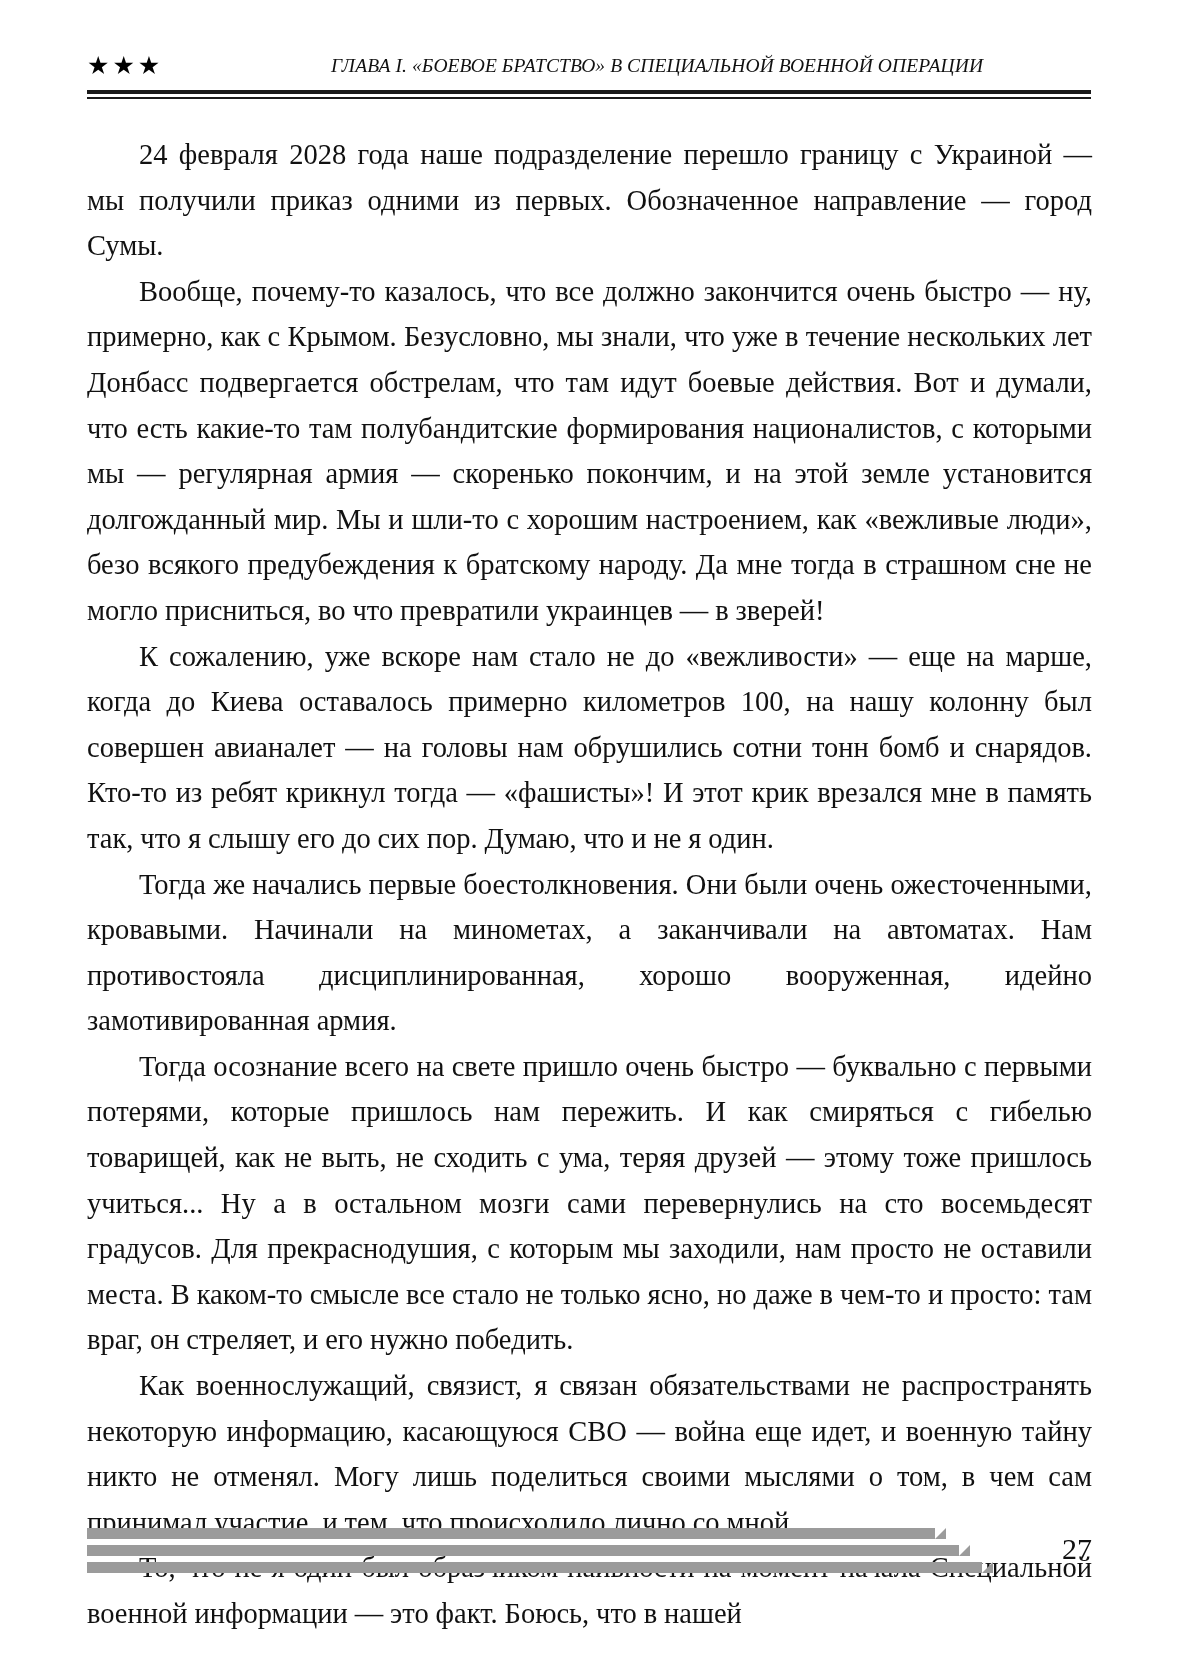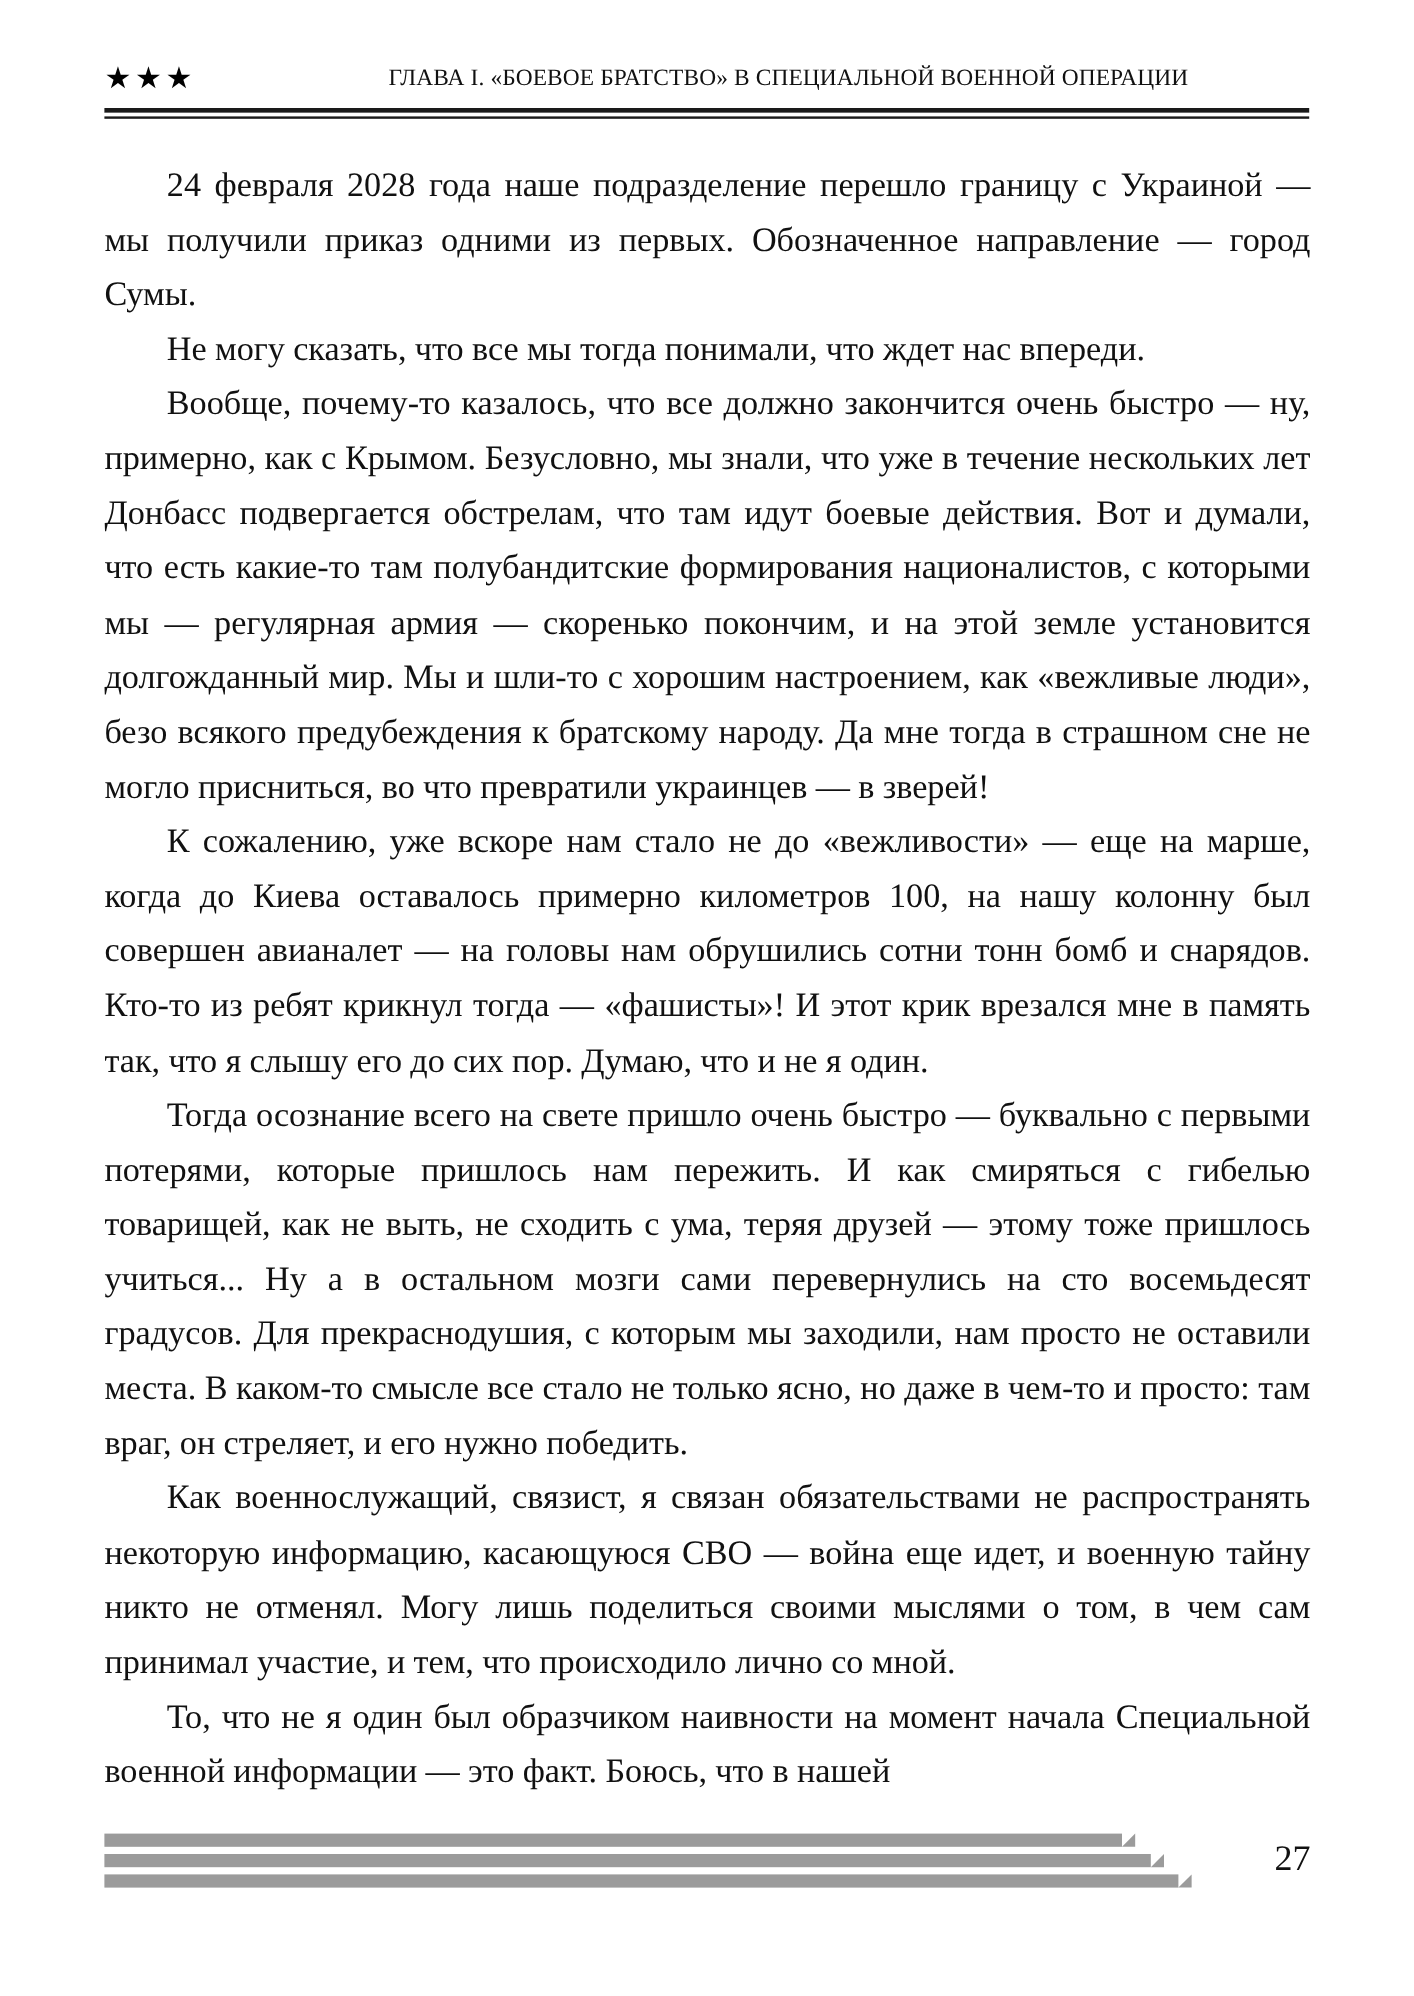--- a/index.html
+++ b/index.html
@@ -41,20 +41,21 @@
     color: #000000;
     white-space: nowrap;
   }
 
   .header-title {
     position: absolute;
     left: 0;
     right: 0;
     top: 5px;
     text-align: center;
+    font-style: italic;
     font-size: 19.5px;
     line-height: 26px;
     letter-spacing: 0.1px;
     color: #111111;
     white-space: nowrap;
     transform: translateX(68px);
   }
 
   .header-rule {
     position: absolute;
@@ -155,23 +156,23 @@
     <div class="header-title">ГЛАВА I. «БОЕВОЕ БРАТСТВО» В СПЕЦИАЛЬНОЙ ВОЕННОЙ ОПЕРАЦИИ</div>
     <div class="header-rule">
       <div class="thick"></div>
       <div class="gap"></div>
       <div class="thin"></div>
     </div>
   </div>
 
   <div class="body-text">
     <p>24 февраля 2028 года наше подразделение перешло границу с Украиной — мы получили приказ одними из первых. Обозначенное направление — город Сумы.</p>
-    <p>Не могу сказать, что все мы тогда понимали, что ждет нас впереди.</p>
     <p>Вообще, почему-то казалось, что все должно закончится очень быстро — ну, примерно, как с Крымом. Безусловно, мы знали, что уже в течение нескольких лет Донбасс подвергается обстрелам, что там идут боевые действия. Вот и думали, что есть какие-то там полубандитские формирования националистов, с которыми мы — регулярная армия — скоренько покончим, и на этой земле установится долгожданный мир. Мы и шли-то с хорошим настроением, как «вежливые люди», безо всякого предубеждения к братскому народу. Да мне тогда в страшном сне не могло присниться, во что превратили украинцев — в зверей!</p>
     <p>К сожалению, уже вскоре нам стало не до «вежливости» — еще на марше, когда до Киева оставалось примерно километров 100, на нашу колонну был совершен авианалет — на головы нам обрушились сотни тонн бомб и снарядов. Кто-то из ребят крикнул тогда — «фашисты»! И этот крик врезался мне в память так, что я слышу его до сих пор. Думаю, что и не я один.</p>
+    <p>Тогда же начались первые боестолкновения. Они были очень ожесточенными, кровавыми. Начинали на минометах, а заканчивали на автоматах. Нам противостояла дисциплинированная, хорошо вооруженная, идейно замотивированная армия.</p>
     <p>Тогда осознание всего на свете пришло очень быстро — буквально с первыми потерями, которые пришлось нам пережить. И как смиряться с гибелью товарищей, как не выть, не сходить с ума, теряя друзей — этому тоже пришлось учиться... Ну а в остальном мозги сами перевернулись на сто восемьдесят градусов. Для прекраснодушия, с которым мы заходили, нам просто не оставили места. В каком-то смысле все стало не только ясно, но даже в чем-то и просто: там враг, он стреляет, и его нужно победить.</p>
     <p>Как военнослужащий, связист, я связан обязательствами не распространять некоторую информацию, касающуюся СВО — война еще идет, и военную тайну никто не отменял. Могу лишь поделиться своими мыслями о том, в чем сам принимал участие, и тем, что происходило лично со мной.</p>
     <p>То, что не я один был образчиком наивности на момент начала Специальной военной информации — это факт. Боюсь, что в нашей</p>
   </div>
 
   <div class="footer">
     <div class="footer-bars">
       <div class="bar bar-1"></div>
       <div class="bar bar-2"></div>
       <div class="bar bar-3"></div>

